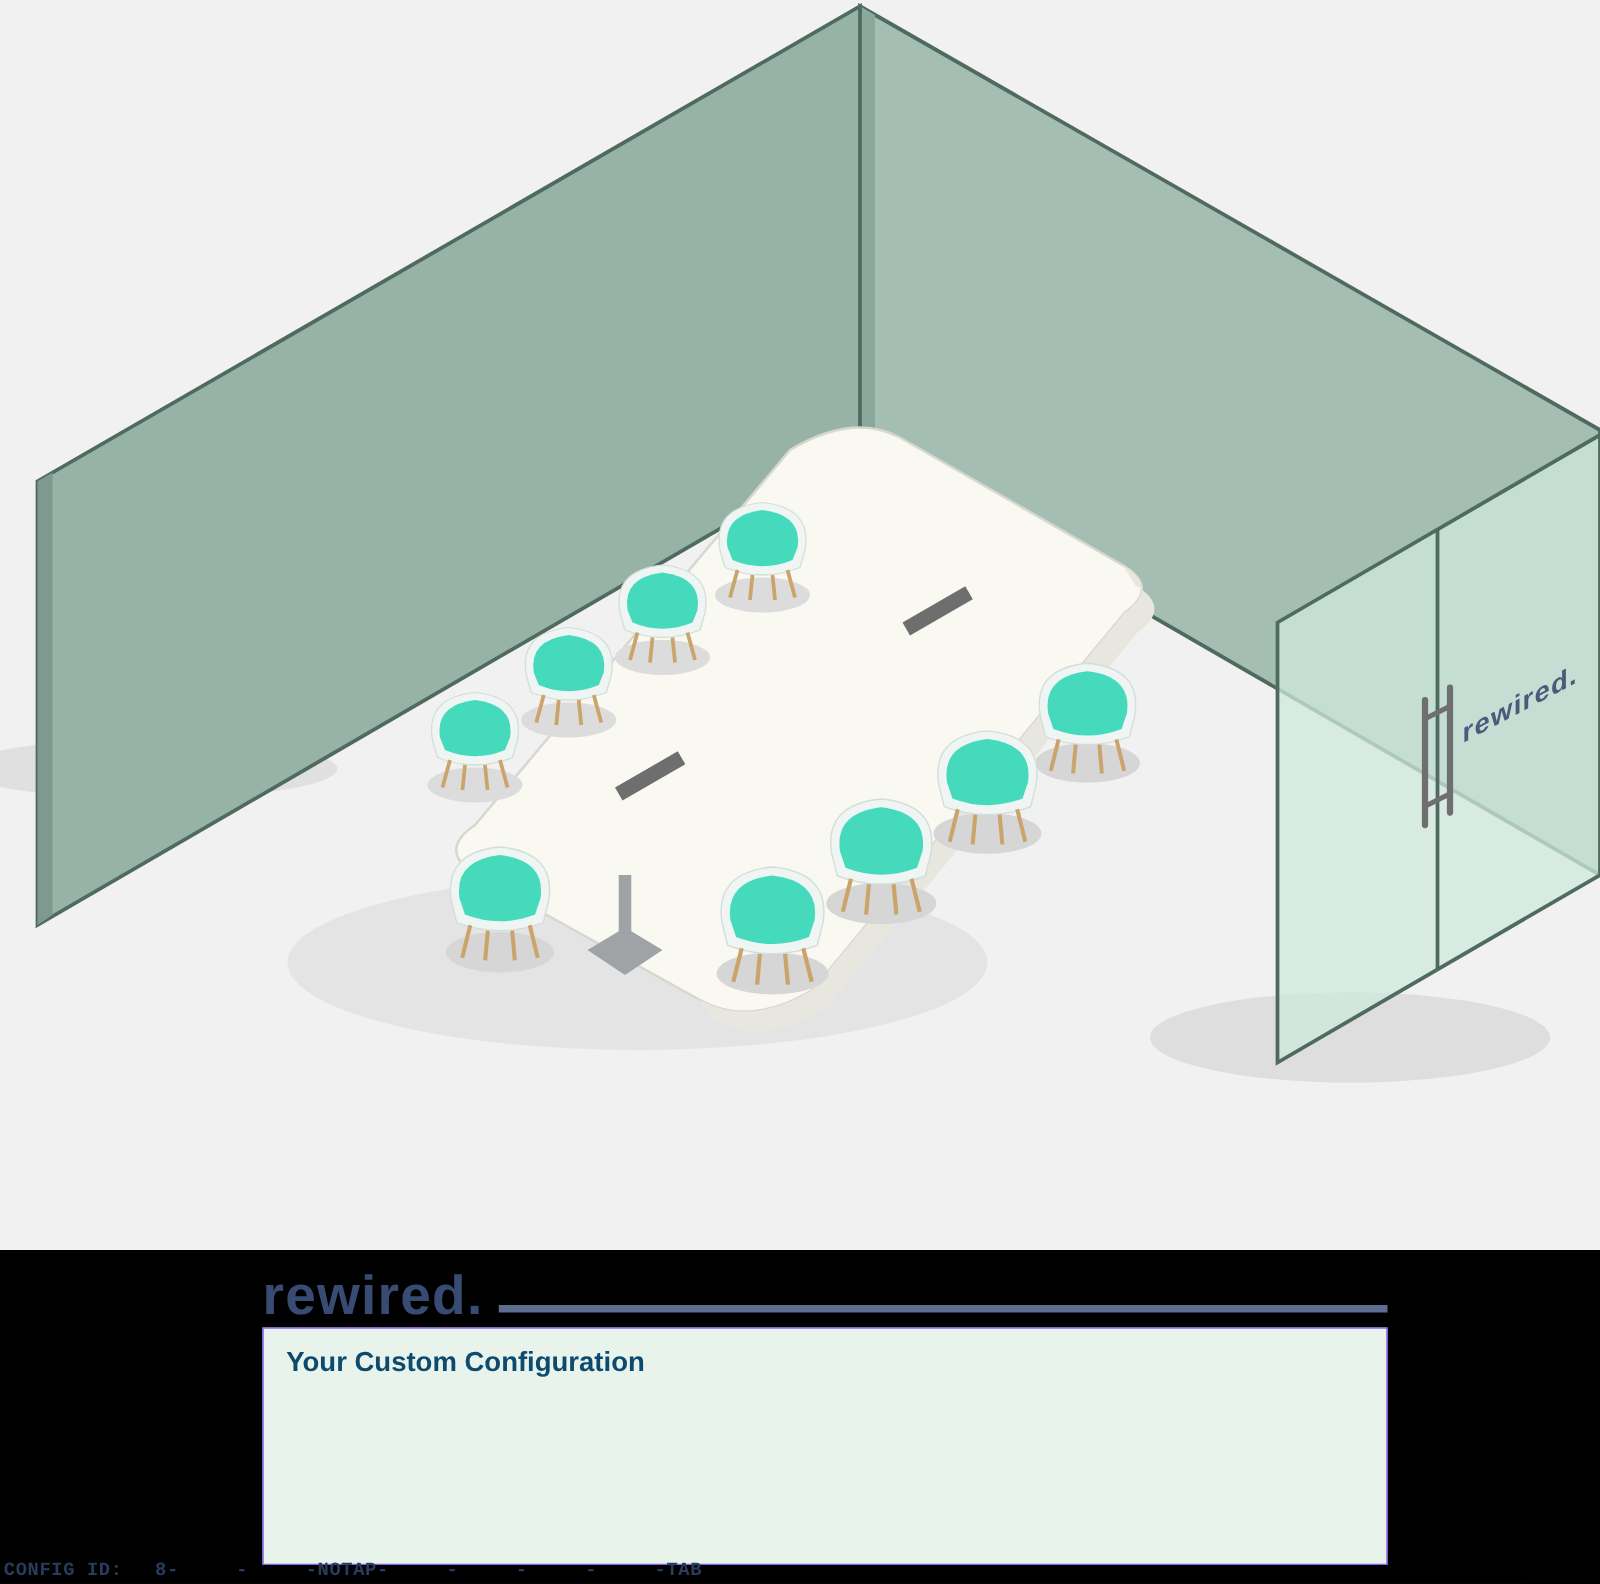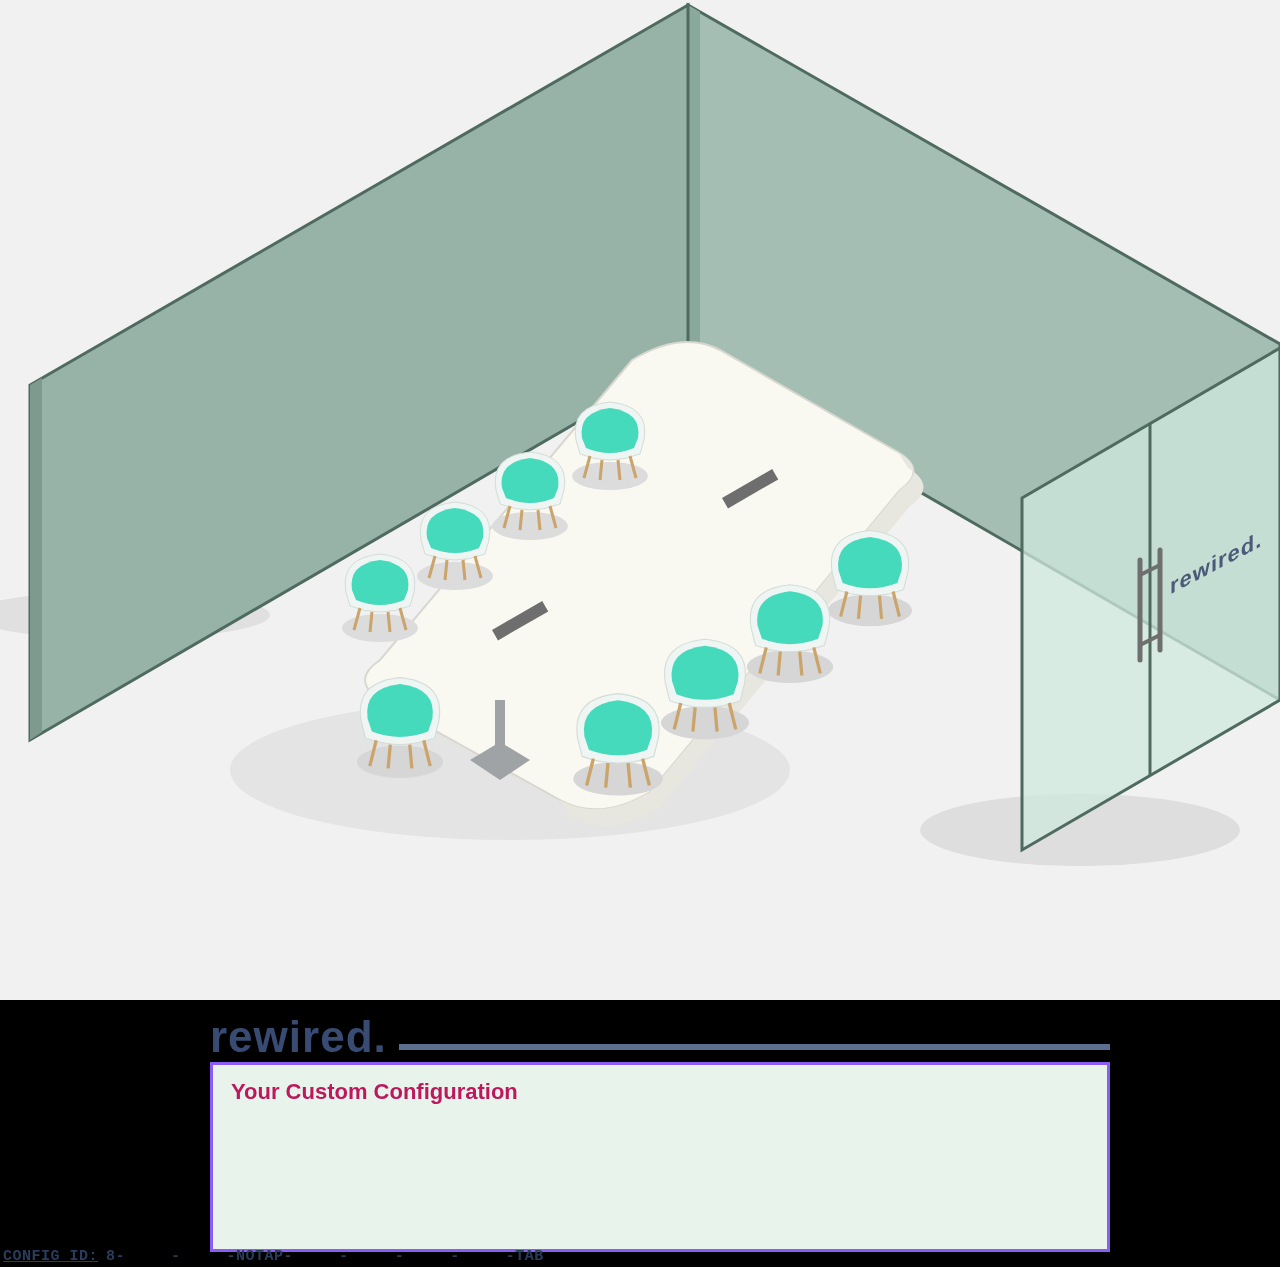--- a/index.html
+++ b/index.html
@@ -11,27 +11,27 @@
   .room-svg { position: absolute; top: 0; left: 0; }
 
   .door-brand { position: absolute; left: 1170px; top: 550px; transform: skewY(-28deg); color: #4a5a78; font-weight: 800; font-size: 22px; letter-spacing: 1px; }
 
   
   .panel-wrap { position: absolute; top: 1000px; left: 0; width: 1280px; height: 267px; background: #000; }
   .panel { position: absolute; left: 210px; top: 12px; width: 900px; }
   .brand-row { display: flex; align-items: flex-end; gap: 12px; }
   .brand { font-size: 44px; font-weight: 900; letter-spacing: 1px; color: #384b72; }
   .brand-rule { flex: 1; height: 6px; background: #5b6e90; margin-bottom: 12px; }
-  .config-box { background: #e8f3ec; border: 3px solid #8b5cf6; min-height: 190px; padding: 14px 18px 14px 18px; color: #be185d; }
+  .config-box { background: #e8f3ec; border: 1px solid #8b5cf6; min-height: 190px; padding: 14px 18px 14px 18px; color: #0c4a6e; }
   .config-title { font-size: 22px; font-weight: 700; margin-bottom: 6px; }
   .config-item { font-size: 20px; padding-left: 22px; line-height: 1.35; }
   .config-item::before { content: "- "; }
 
   .config-id-line { position: absolute; left: 0; bottom: 2px; font-family: "Courier New", monospace; font-size: 15px; font-weight: 700; letter-spacing: 0.5px; color: #2a3c5c; display: flex; gap: 6px; padding-left: 3px; }
-  .config-id-line .lbl { margin-right: 2px; text-decoration: underline; }
+  .config-id-line .lbl { margin-right: 20px; }
   .config-id-line .seg { color: #2a3c5c; }
   .config-id-line .seg.faded { color: rgba(42,60,92,0.0); min-width: 46px; display: inline-block; }
   .config-id-line .dash { color: #2a3c5c; }
 </style>
 </head>
 <body>
 
 <div class="page">
 
   <div class="viewport">

